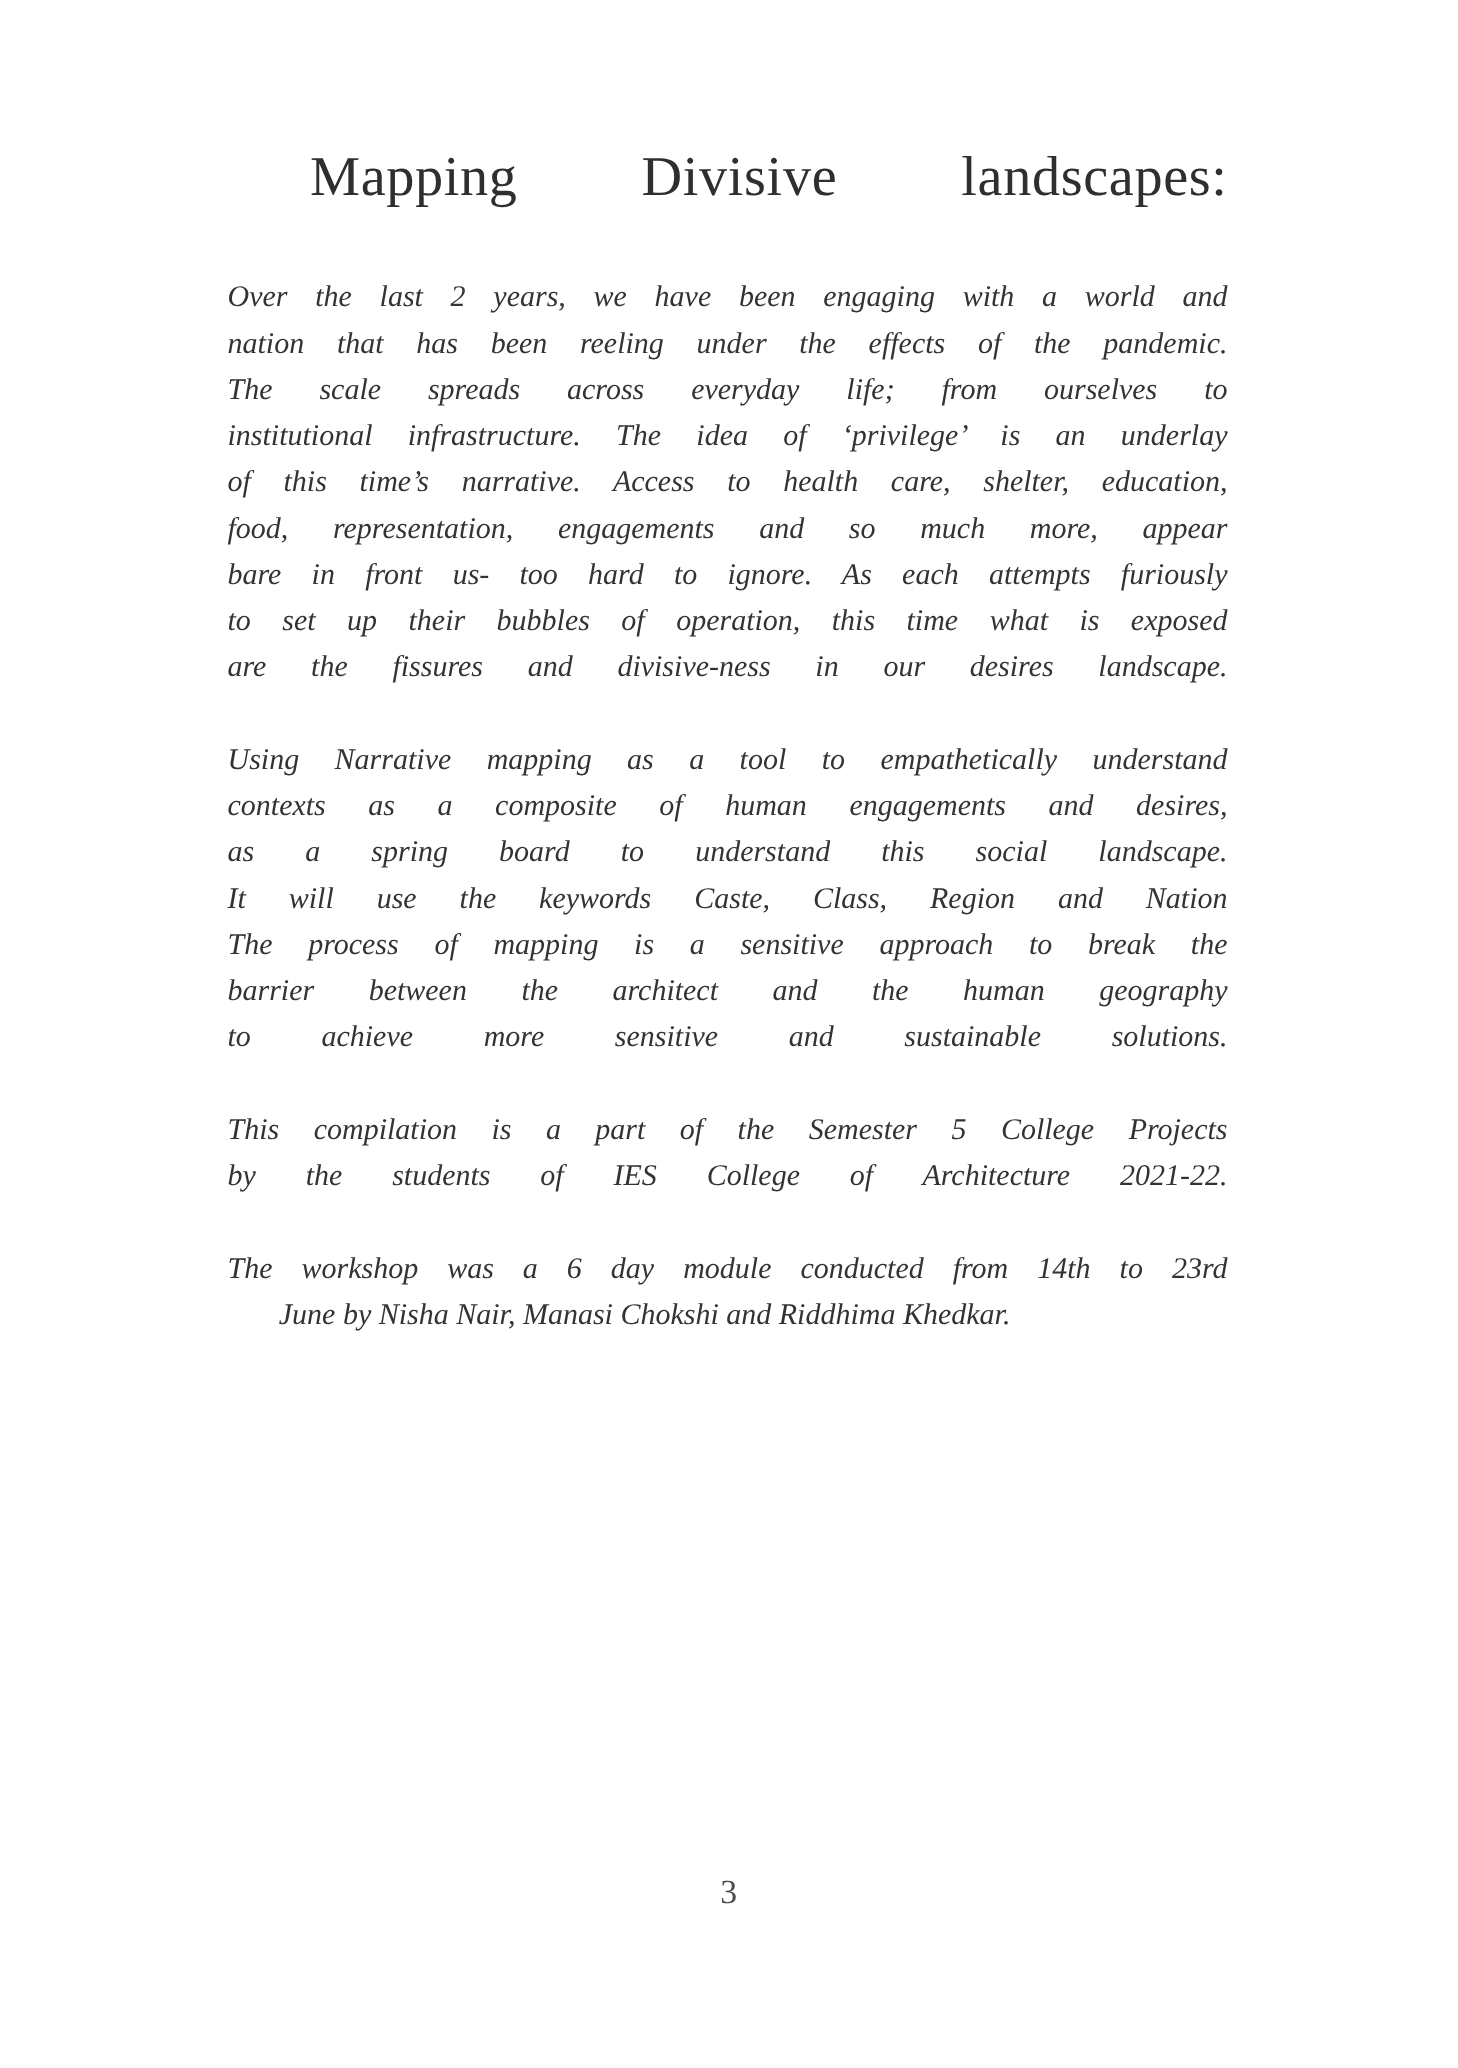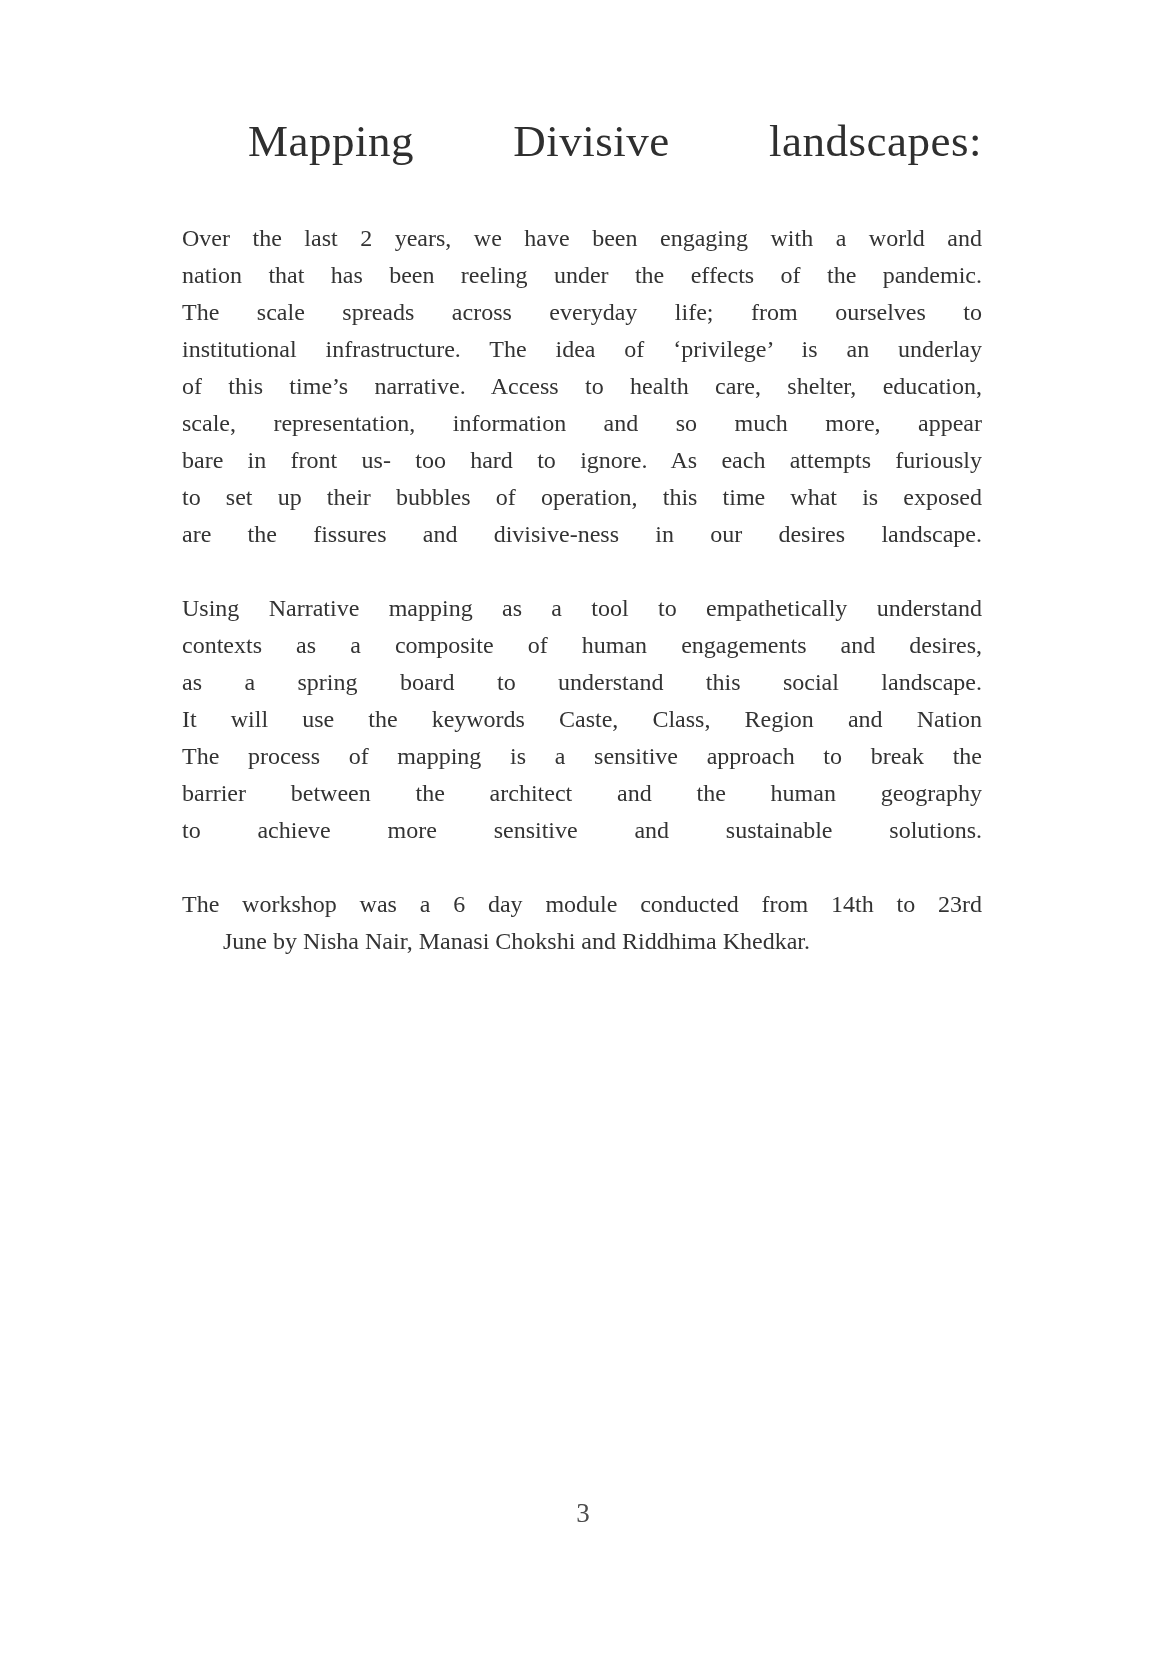--- a/index.html
+++ b/index.html
@@ -24,20 +24,21 @@
     text-align: justify;
     text-align-last: justify;
     letter-spacing: 0.5px;
   }
   .body {
     margin: 50px 0 0 182px;
     width: 800px;
     font-size: 24px;
     line-height: 37px;
     color: #333333;
+    font-style: italic;
   }
   .paragraph + .paragraph { margin-top: 37px; }
   .line {
     text-align: justify;
     text-align-last: justify;
     white-space: normal;
   }
   .line.natural { text-align-last: left; margin-left: 41px; }
   .page-number {
     position: absolute;
@@ -55,34 +56,38 @@
 <div class="page">
   <h1 class="title">Mapping Divisive landscapes:</h1>
 
   <div class="body" id="paragraphs">
       <div class="paragraph">
         <div class="line">Over the last 2 years, we have been engaging with a world and</div>
         <div class="line">nation that has been reeling under the effects of the pandemic.</div>
         <div class="line">The scale spreads across everyday life; from ourselves to</div>
         <div class="line">institutional infrastructure. The idea of ‘privilege’ is an underlay</div>
         <div class="line">of this time’s narrative. Access to health care, shelter, education,</div>
-        <div class="line">scale, representation, information and so much more, appear</div>
+        <div class="line">food, representation, engagements and so much more, appear</div>
         <div class="line">bare in front us- too hard to ignore. As each attempts furiously</div>
         <div class="line">to set up their bubbles of operation, this time what is exposed</div>
         <div class="line">are the fissures and divisive-ness in our desires landscape.</div>
       </div>
       <div class="paragraph">
         <div class="line">Using Narrative mapping as a tool to empathetically understand</div>
         <div class="line">contexts as a composite of human engagements and desires,</div>
         <div class="line">as a spring board to understand this social landscape.</div>
         <div class="line">It will use the keywords Caste, Class, Region and Nation</div>
         <div class="line">The process of mapping is a sensitive approach to break the</div>
         <div class="line">barrier between the architect and the human geography</div>
         <div class="line">to achieve more sensitive and sustainable solutions.</div>
       </div>
       <div class="paragraph">
+        <div class="line">This compilation is a part of the Semester 5 College Projects</div>
+        <div class="line">by the students of IES College of Architecture 2021-22.</div>
+      </div>
+      <div class="paragraph">
         <div class="line">The workshop was a 6 day module conducted from 14th to 23rd</div>
         <div class="line natural">June by Nisha Nair, Manasi Chokshi and Riddhima Khedkar.</div>
       </div>
     </div>
 
   <div class="page-number">3</div>
 </div>
 
 </body></html>

